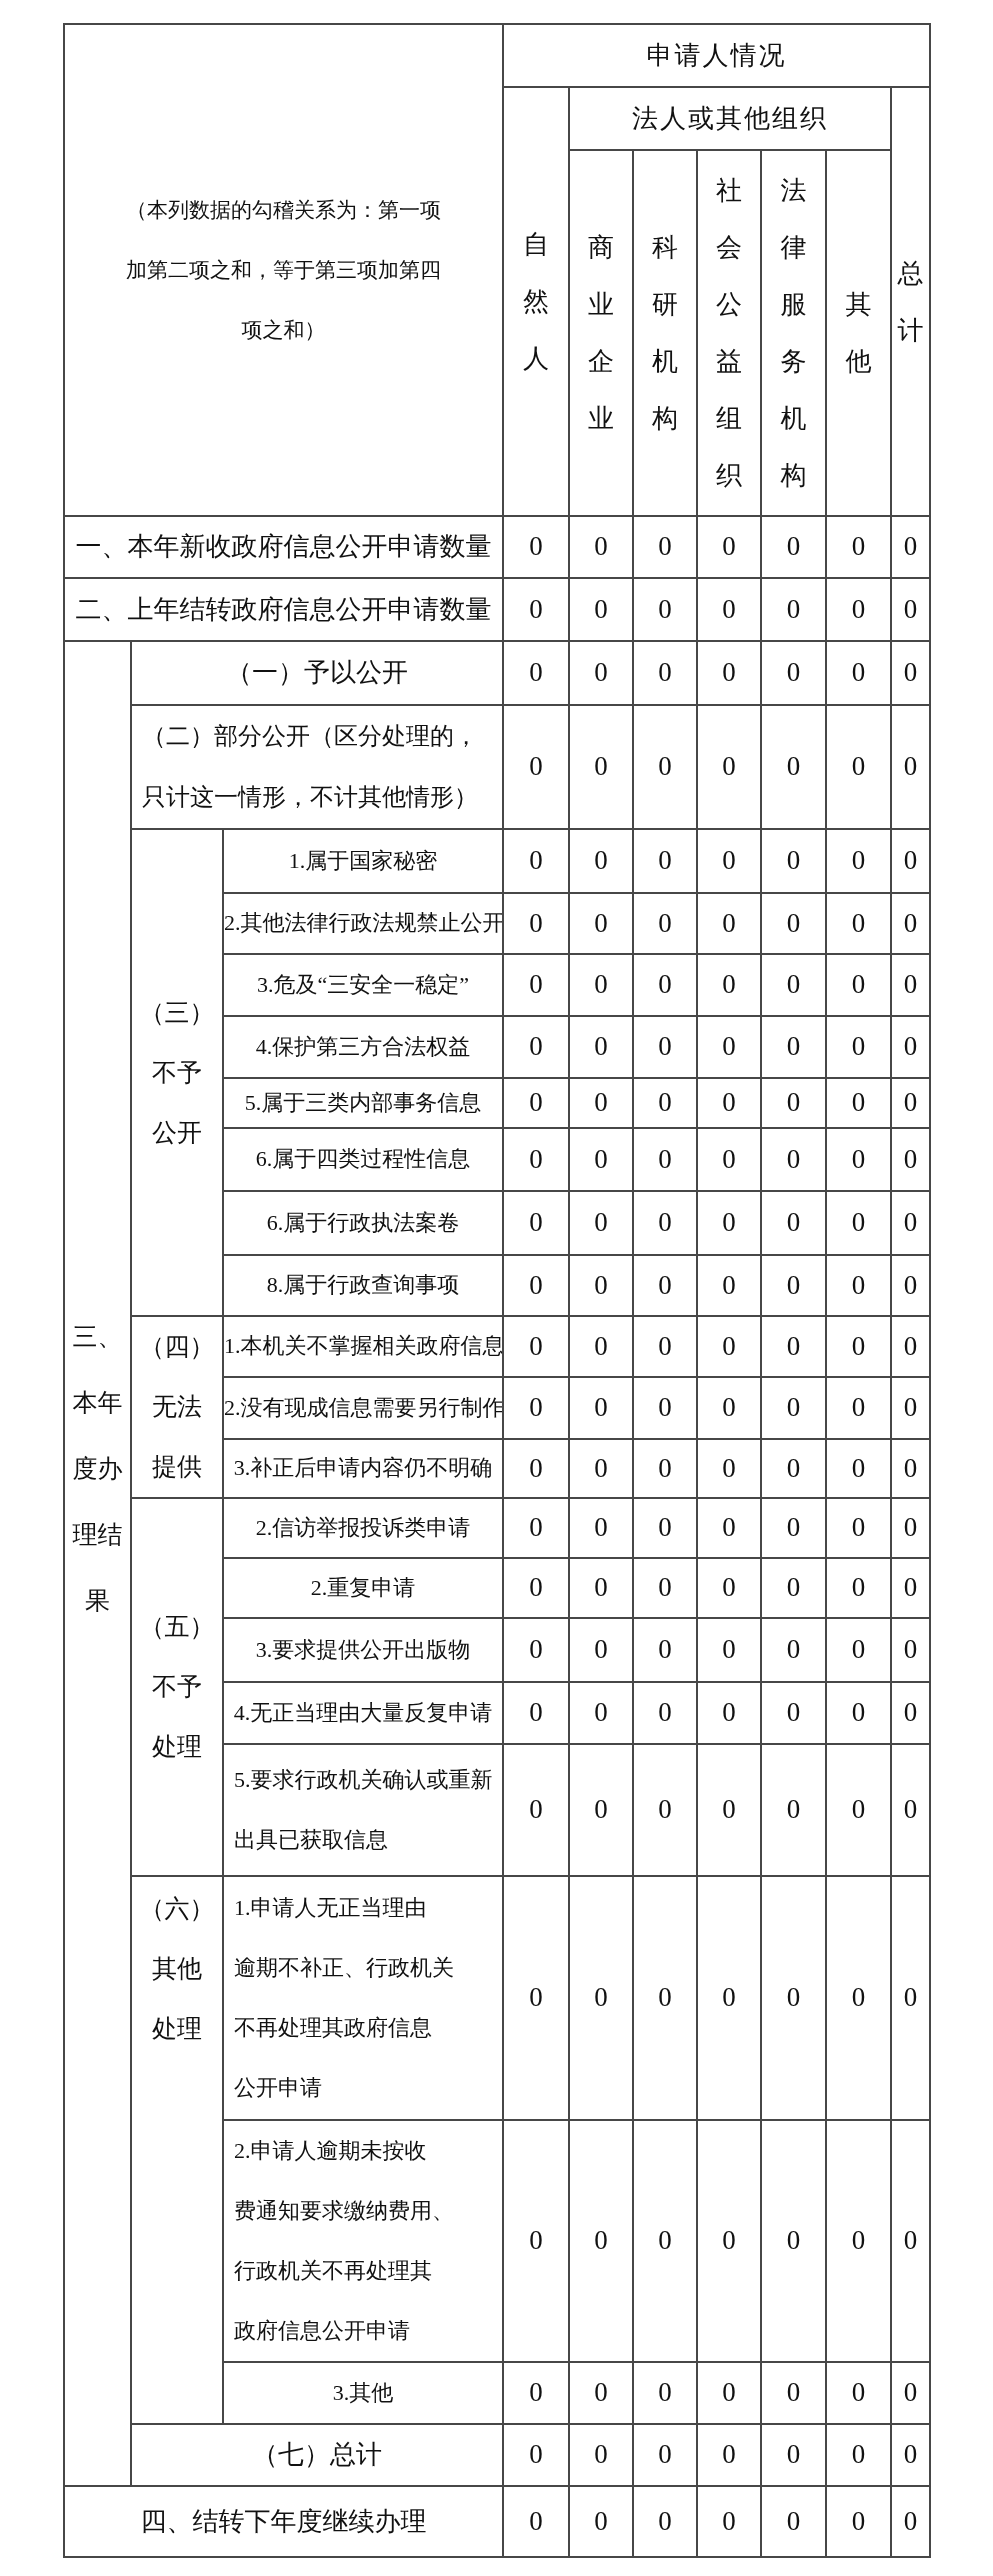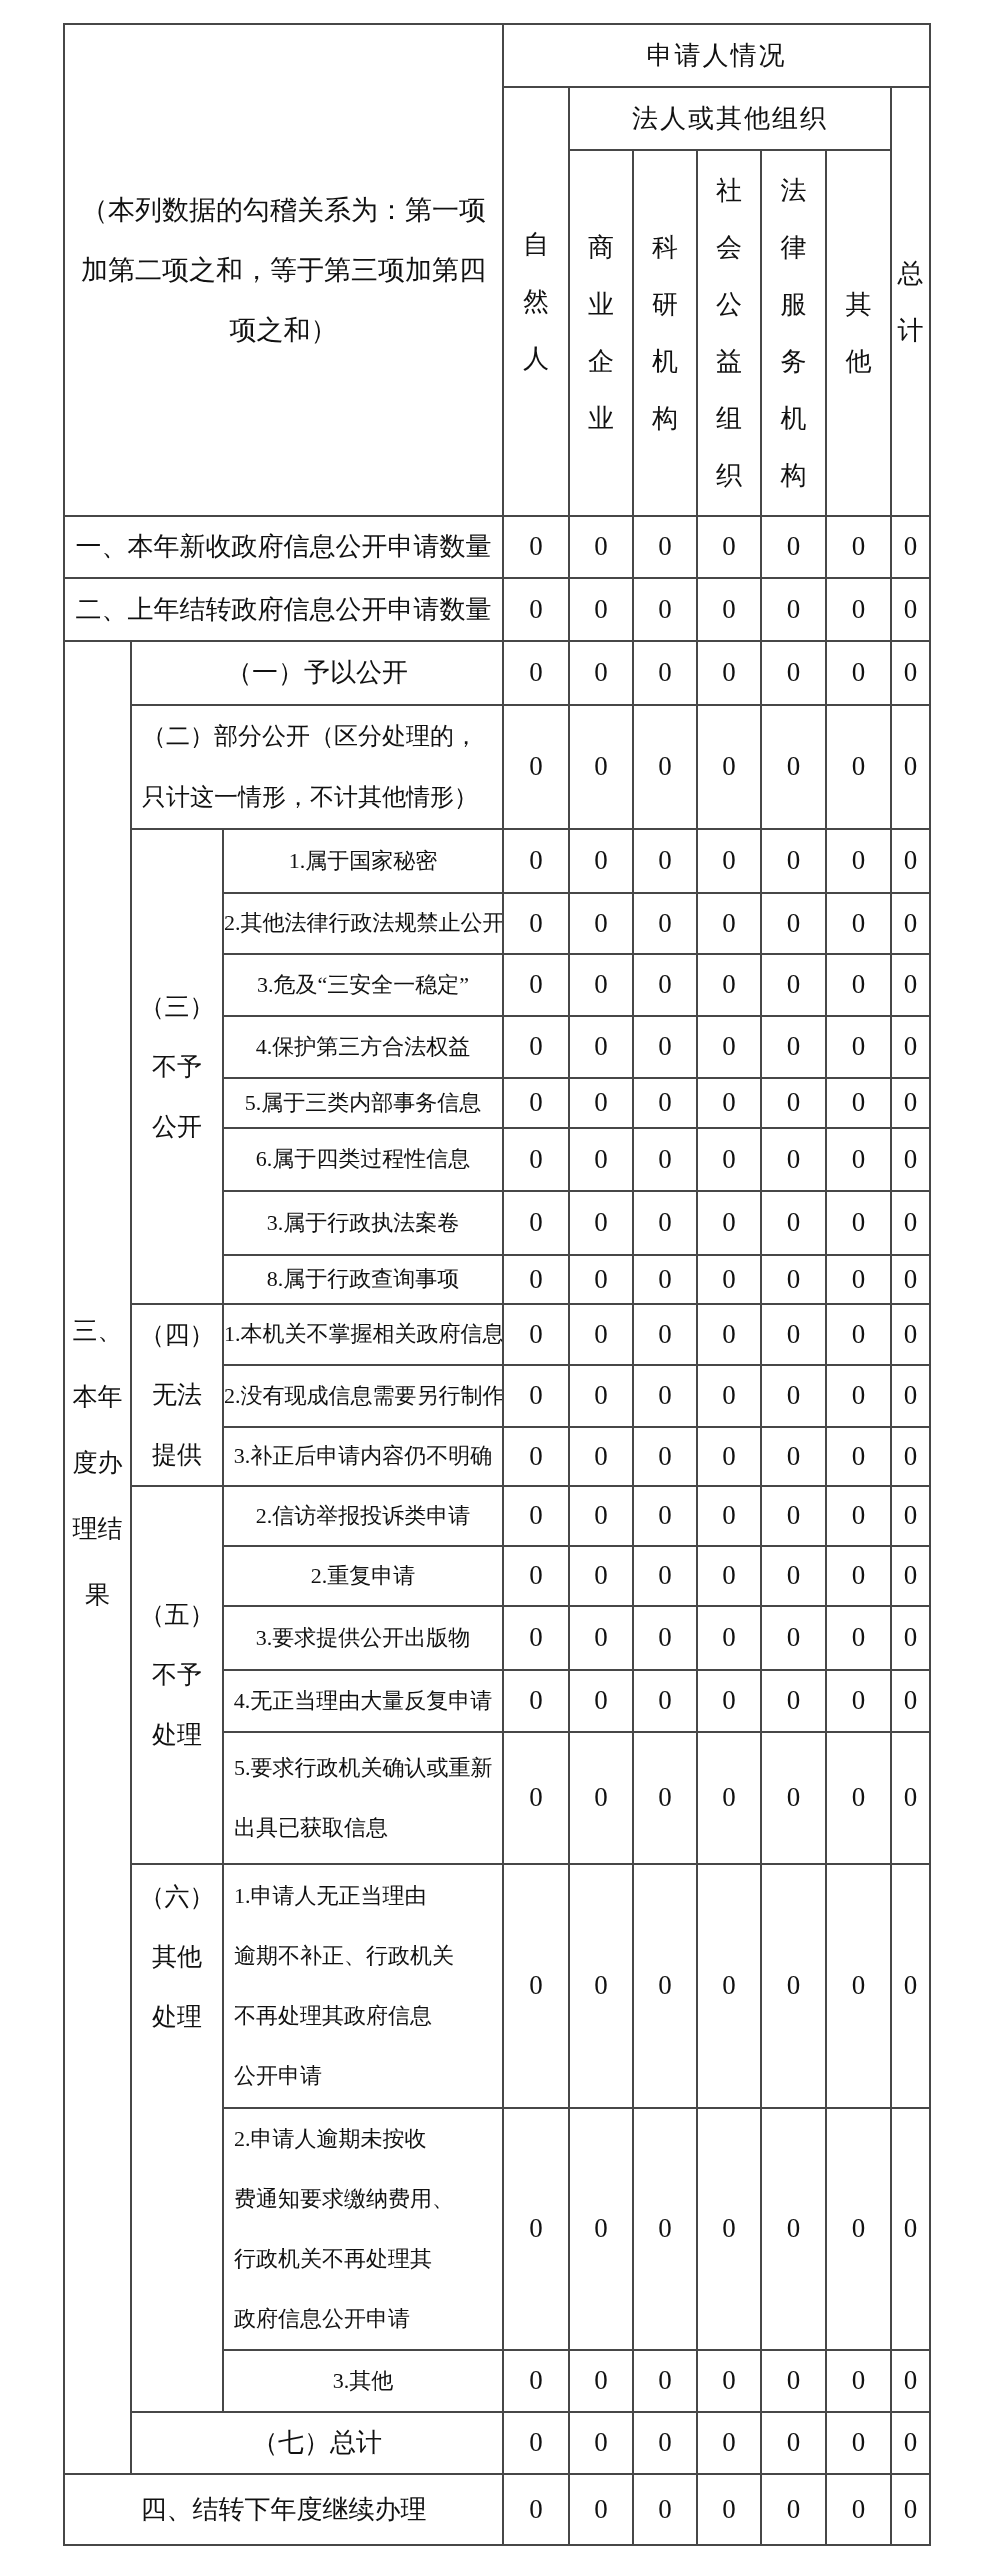--- a/index.html
+++ b/index.html
@@ -3,21 +3,21 @@
 <meta charset="utf-8">
 <style>
   html,body{margin:0;padding:0;}
   body{width:993px;height:2576px;background:#ffffff;
        font-family:"Liberation Serif","DejaVu Serif",serif;color:#111;}
   .page{position:relative;width:993px;height:2576px;background:#fff;overflow:hidden;}
   .sheet{position:absolute;left:63px;top:23px;}
   table{border-collapse:collapse;table-layout:fixed;width:863px;}
   td{border:2px solid #474747;padding:0;text-align:center;vertical-align:middle;
      font-size:26px;line-height:1.3;overflow:hidden;white-space:nowrap;}
-  .note{font-size:27px;white-space:pre-line;line-height:60px;}
+  .note{font-size:21px;white-space:pre-line;line-height:60px;}
   .htitle{font-size:26px;letter-spacing:2px;}
   .vcol{font-size:26px;}
   .vcol span{display:block;line-height:57px;}
   .wide{font-size:26px;}
   .item{font-size:22px;}
   .ml{white-space:pre-line;line-height:60px;text-align:left;padding-left:10px;font-size:22px;}
   .mlw{font-size:24px;line-height:61px;}
   .seca{white-space:pre-line;line-height:66px;font-size:25px;padding-bottom:189px;}
   .secb{white-space:pre-line;line-height:60px;font-size:25px;}
   .topalign{vertical-align:top;padding-top:2px;}
@@ -201,30 +201,30 @@
         <td class="item">6.属于四类过程性信息</td>
       <td class="num">0</td>
             <td class="num">0</td>
             <td class="num">0</td>
             <td class="num">0</td>
             <td class="num">0</td>
             <td class="num">0</td>
             <td class="num">0</td>
           </tr>
       <tr style="height:64px">
-        <td class="item">3.属于行政执法案卷</td>
-      <td class="num">0</td>
-            <td class="num">0</td>
-            <td class="num">0</td>
-            <td class="num">0</td>
-            <td class="num">0</td>
-            <td class="num">0</td>
-            <td class="num">0</td>
-          </tr>
-      <tr style="height:49px">
+        <td class="item">6.属于行政执法案卷</td>
+      <td class="num">0</td>
+            <td class="num">0</td>
+            <td class="num">0</td>
+            <td class="num">0</td>
+            <td class="num">0</td>
+            <td class="num">0</td>
+            <td class="num">0</td>
+          </tr>
+      <tr style="height:61px">
         <td class="item">8.属于行政查询事项</td>
       <td class="num">0</td>
             <td class="num">0</td>
             <td class="num">0</td>
             <td class="num">0</td>
             <td class="num">0</td>
             <td class="num">0</td>
             <td class="num">0</td>
           </tr>
 

